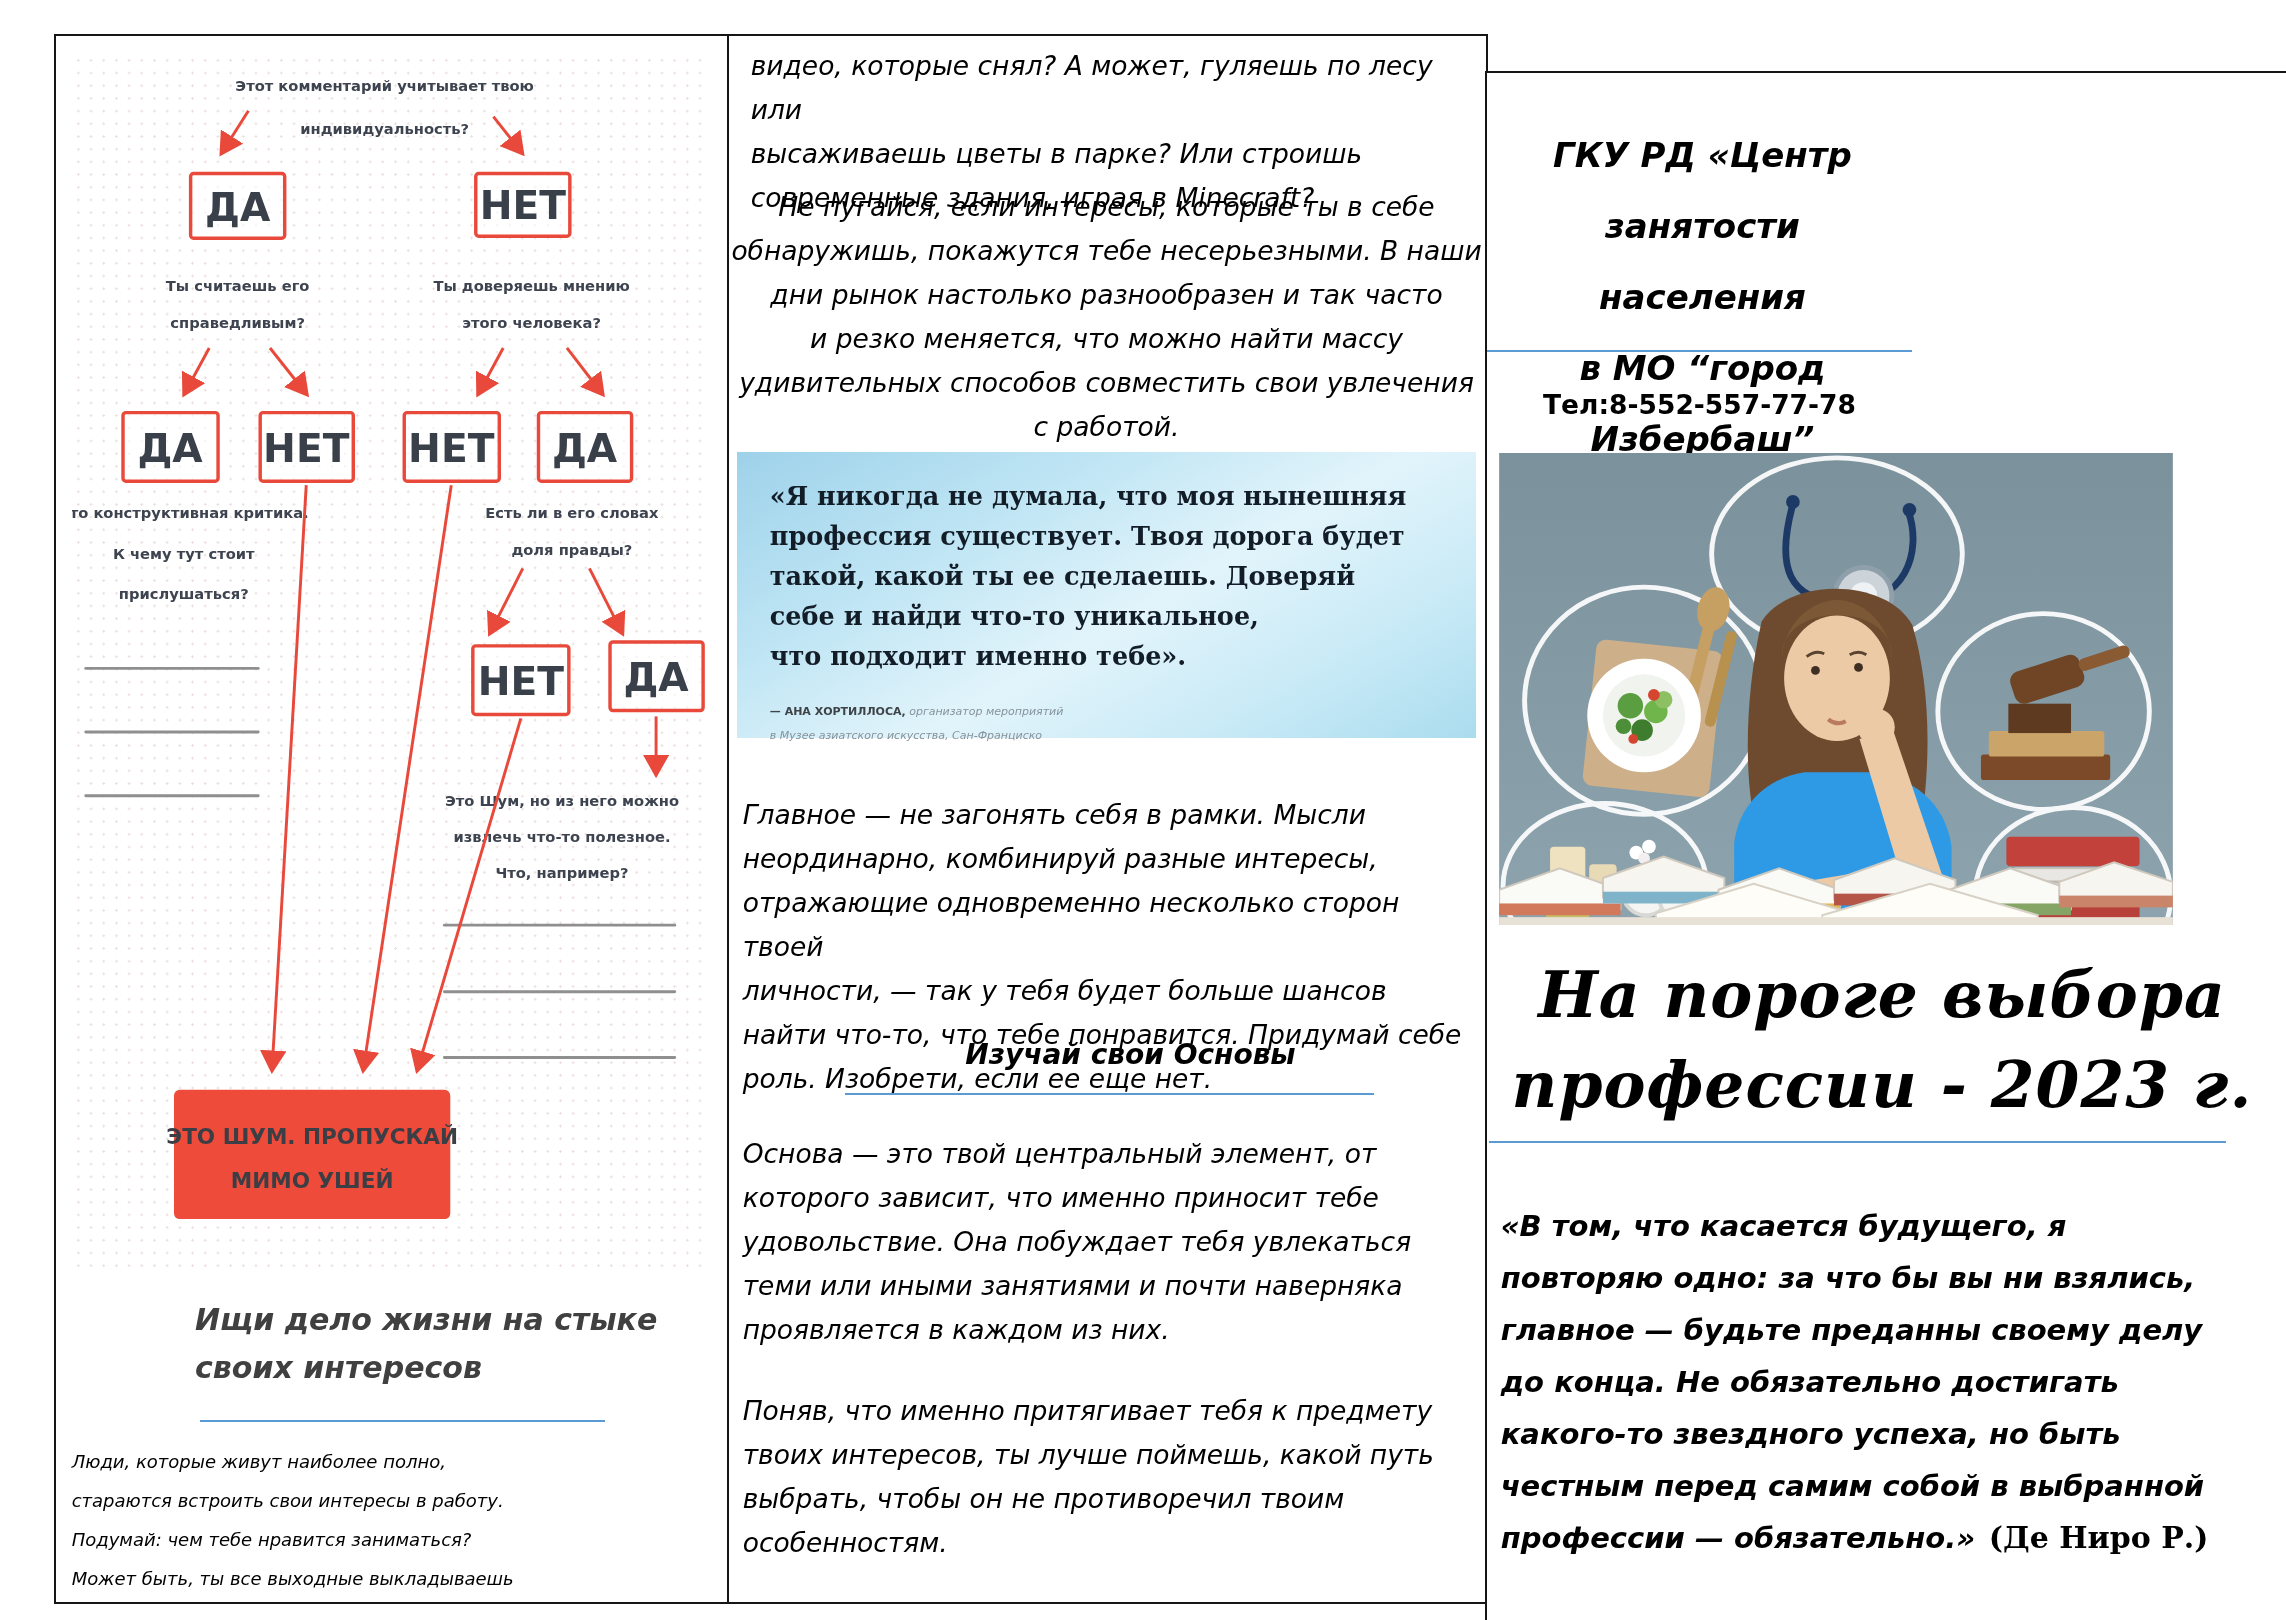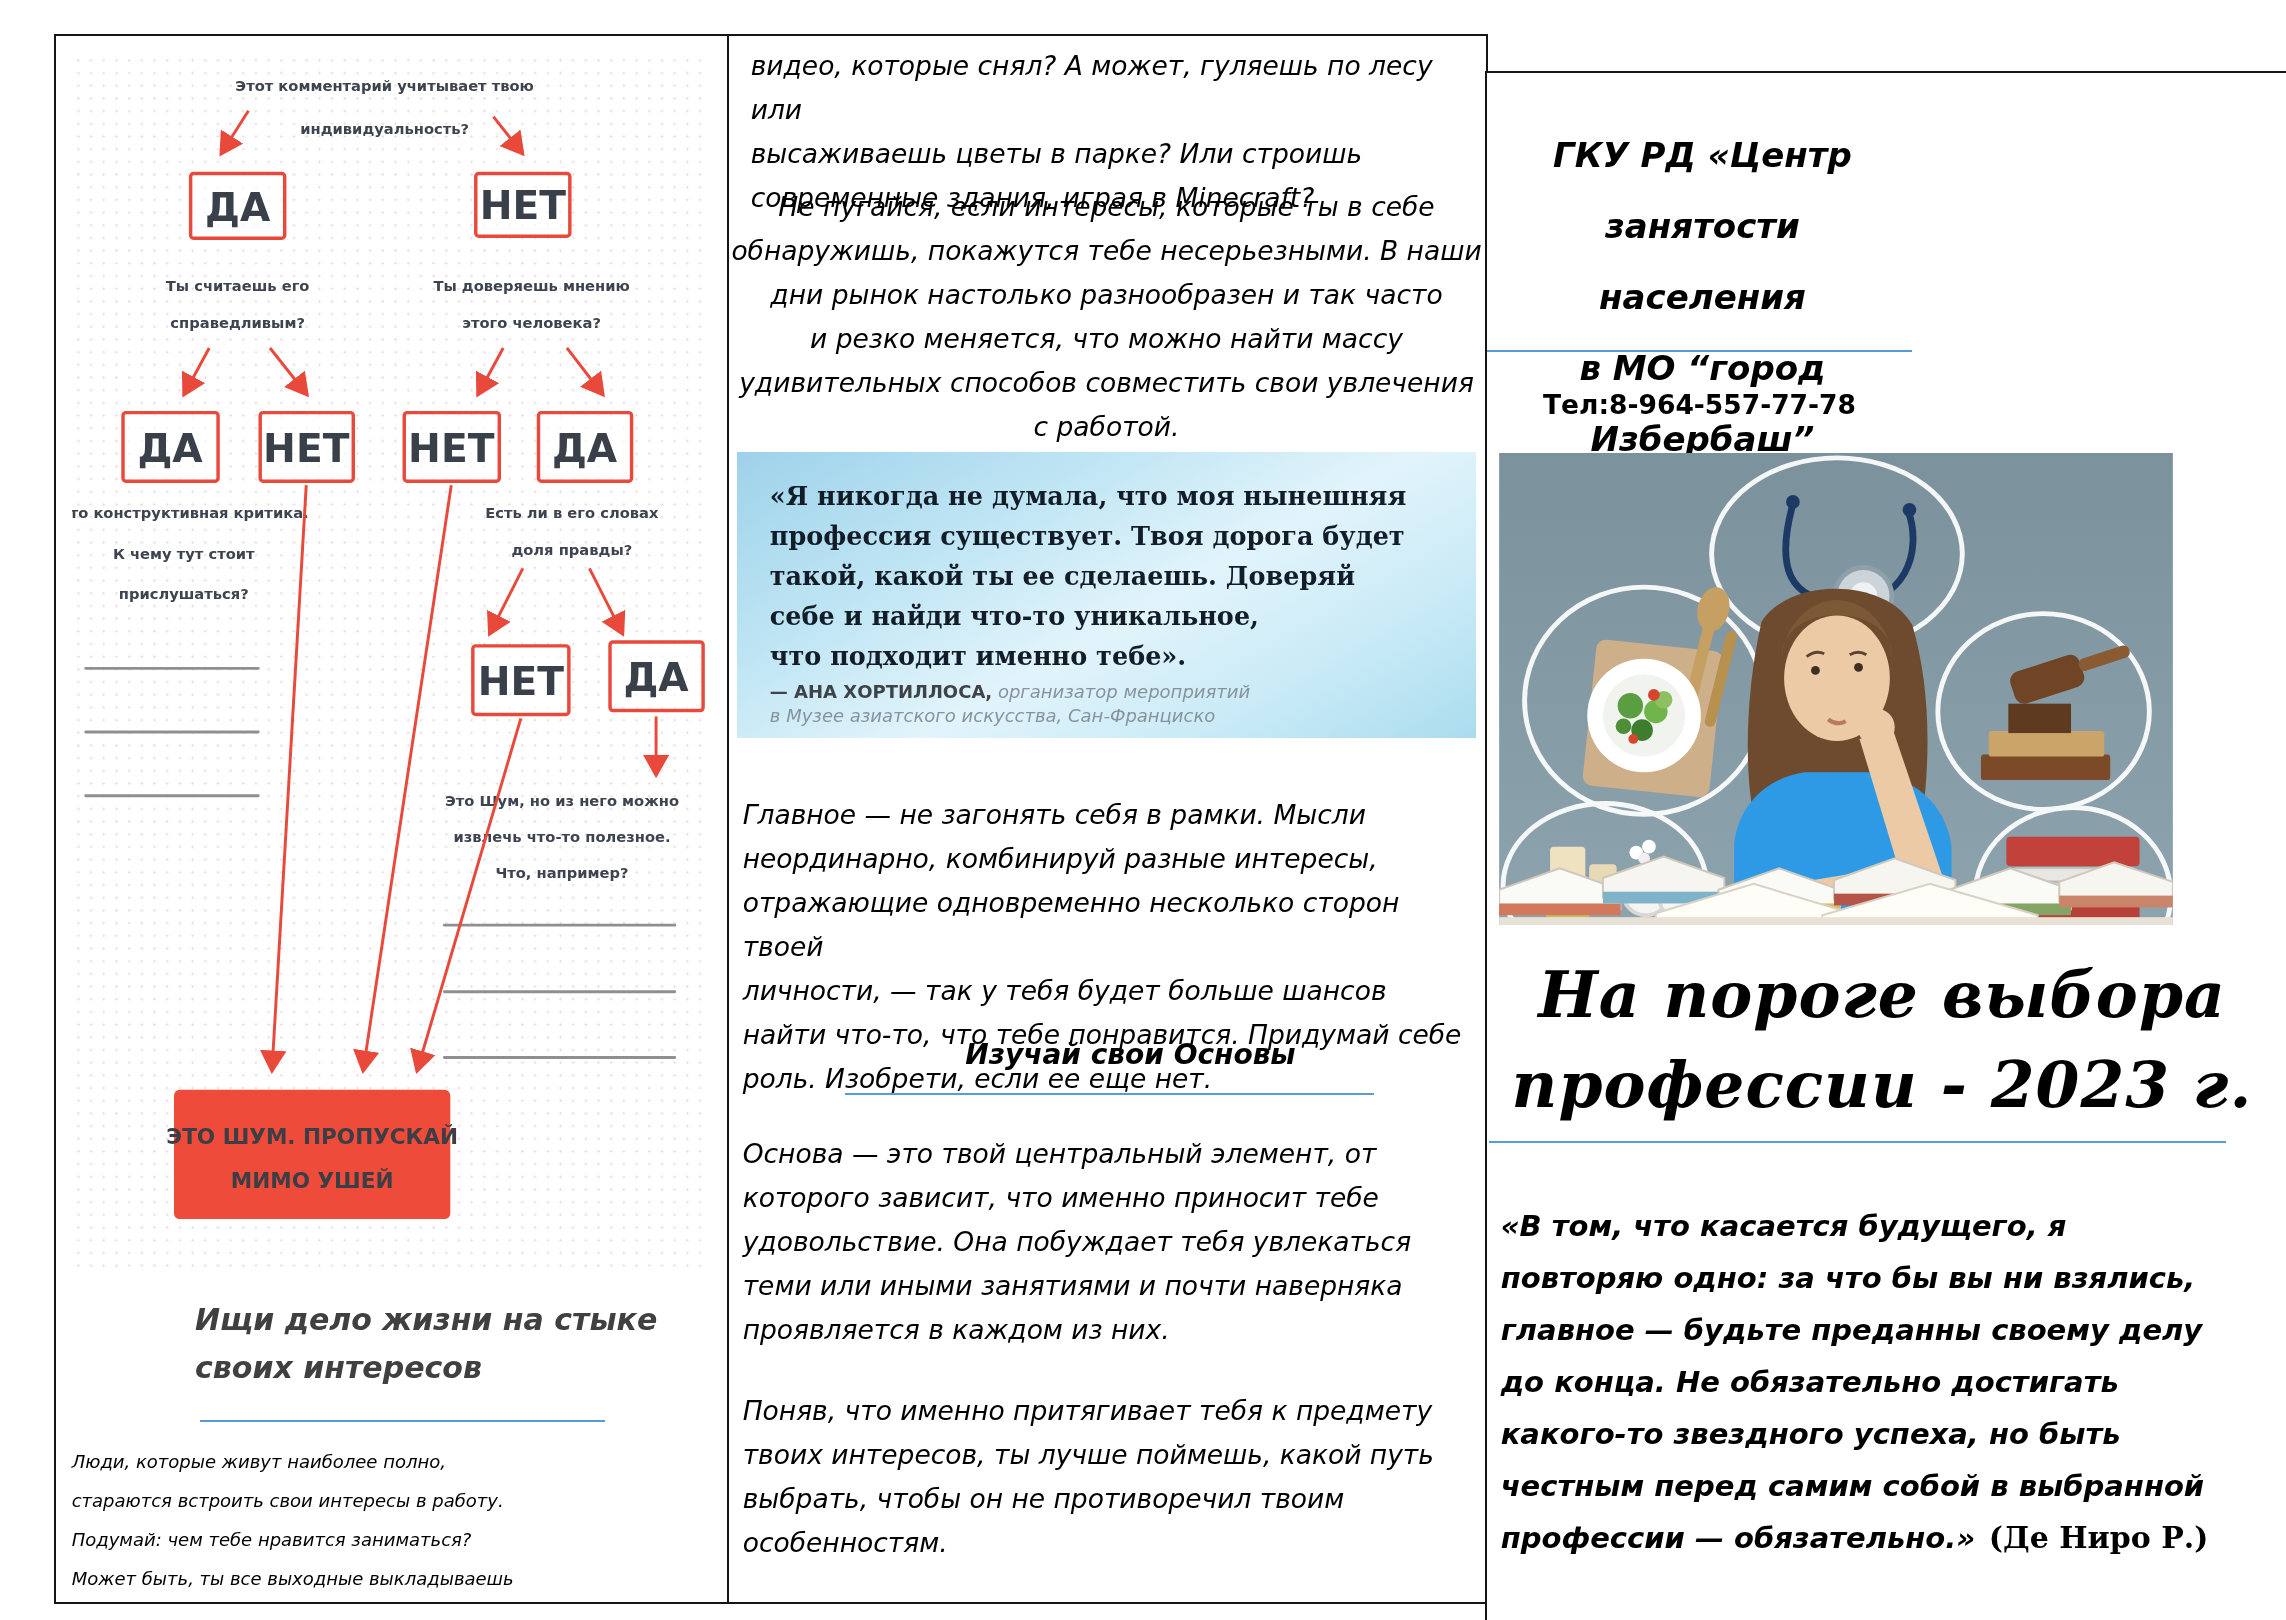--- a/index.html
+++ b/index.html
@@ -45,21 +45,21 @@
   .p2{left:0;top:149px;width:755px;text-align:center;}
   .p3{left:13.7px;top:725px;margin-top:32px;}
   .p4{left:13.7px;top:1096px;}
   .p5{left:13.7px;top:1353px;}
   .quote-box{
     position:absolute;left:7.8px;top:416px;width:739px;height:286px;box-sizing:border-box;
     padding:23.5px 19.6px 13.7px 33px;
     background:linear-gradient(150deg,#9ed2ea 0%,#bfe5f4 30%,#e2f4fb 55%,#c6e9f6 80%,#aadcee 100%);
   }
   .qtext{font:bold 25.5px/40px "DejaVu Serif",serif;color:#121d28;white-space:pre-line;}
-  .qattr{margin-top:4px;font-size:18px;line-height:24.5px;white-space:pre-line;}
+  .qattr{margin-top:24px;font-size:11px;line-height:24.5px;white-space:pre-line;}
   .qattr .name{font-weight:bold;color:#3e4347;font-style:normal;}
   .qattr .role{font-style:italic;color:#87939b;}
   .h-mid{position:absolute;left:0;top:1002px;width:755px;text-align:center;
     font:italic bold 28px "DejaVu Sans",sans-serif;color:#000;padding-left:24px;}
   .rule-mid{left:116px;top:1057px;width:529px;}
 
   
   .org{
     position:absolute;left:0;top:47px;width:431px;text-align:center;
     font:italic bold 34px/71px "DejaVu Sans",sans-serif;color:#000;white-space:pre-line;
@@ -200,21 +200,21 @@
 твоих интересов, ты лучше поймешь, какой путь
 выбрать, чтобы он не противоречил твоим
 особенностям.</div>
 </div>
 
 <div class="cell cell-right">
   <div class="org">ГКУ РД «Центр занятости
 населения
 в МО “город Избербаш”</div>
   <div class="rule rule-org"></div>
-  <div class="phone">Тел:8-964-557-77-78</div>
+  <div class="phone">Тел:8-552-557-77-78</div>
 
   <svg class="photo" viewBox="0 0 688 482">
     <defs>
       <linearGradient id="bgg" x1="0" y1="0" x2="0" y2="1">
         <stop offset="0" stop-color="#7b929d"></stop>
           <stop offset="1" stop-color="#8da3ad"></stop>
       </linearGradient>
     </defs>
     <rect width="688" height="482" fill="url(#bgg)"></rect>
 

